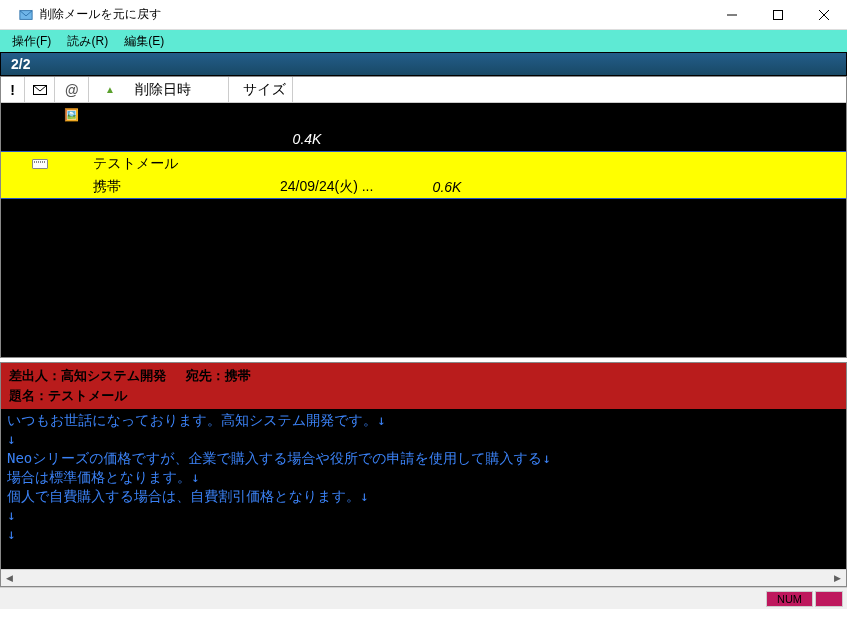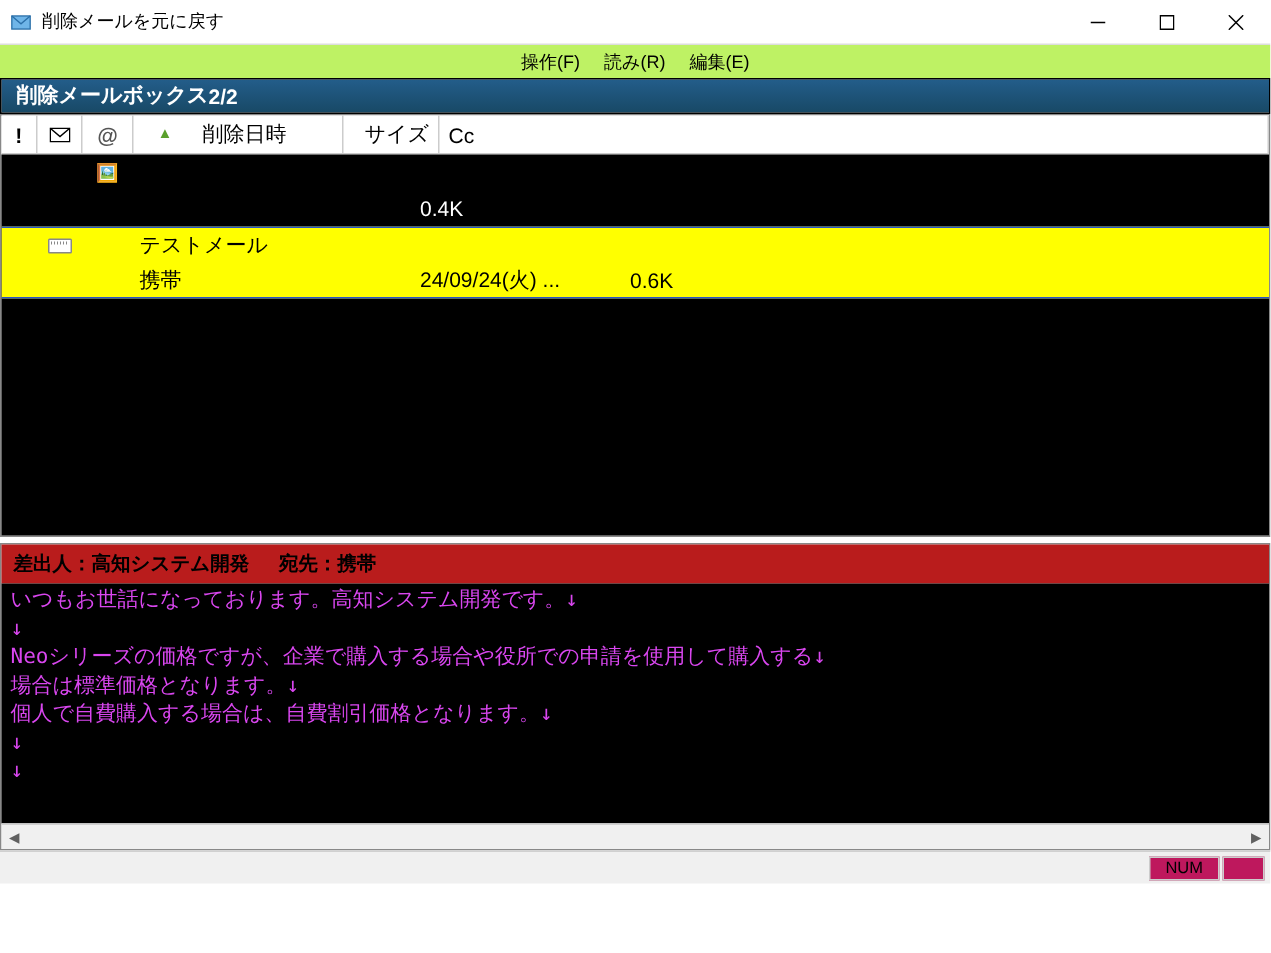--- a/index.html
+++ b/index.html
@@ -1,24 +1,24 @@
 <!DOCTYPE html>
 <html><head>
   <meta charset="utf-8">
   <style>
     * { margin: 0; padding: 0; box-sizing: border-box; font-family: "MS PGothic", "Meiryo", sans-serif; }
     body { width: 847px; height: 635px; background: #fff; overflow: hidden; }
     
-    .titlebar { height: 30px; background: #fff; display: flex; align-items: center; border-bottom: 1px solid #ddd; }
+    .titlebar { height: 30px; background: #fff; display: flex; align-items: center; border-bottom: 1px solid #ddd; padding-left: 12px; }
     .titlebar-icon { width: 16px; height: 16px; margin: 0 6px; display: flex; align-items: center; justify-content: center; }
     .titlebar-text { font-size: 12px; color: #000; flex: 1; }
     .win-buttons { display: flex; height: 100%; }
     .win-btn { width: 46px; display: flex; align-items: center; justify-content: center; font-size: 11px; cursor: pointer; }
 
-    .menubar { height: 22px; display: flex; align-items: center; padding: 0 4px; background: #bef264; font-size: 12px; justify-content: center; }
+    .menubar { height: 22px; display: flex; align-items: center; padding: 0 4px; background: #5eead4; font-size: 12px; }
     .menu-item { padding: 2px 8px; cursor: pointer; }
 
     .mailbox-header { height: 24px; background: linear-gradient(#235d8a, #184966); color: #fff; font-size: 14px; font-weight: bold; display: flex; align-items: center; padding: 0 10px; border: 1px solid #000; }
     .mailbox-header .count { }
 
     .list-container { border: 1px solid #888; }
     .columns { height: 26px; background: #fff; display: flex; border-bottom: 1px solid #ccc; font-size: 14px; }
     .col { display: flex; align-items: center; padding: 0 6px; border-right: 1px solid #ccc; position: relative; }
     .col.important { width: 24px; justify-content: center; }
     .col.mail { width: 30px; justify-content: center; }
@@ -33,32 +33,32 @@
     .row { display: flex; height: 24px; font-size: 14px; align-items: center; color: #fff; }
     .row.tall { height: 48px; align-items: flex-start; flex-direction: column; }
     .row.selected { background: #ffff00; color: #000; border-top: 1px solid #2a56c6; border-bottom: 1px solid #2a56c6; }
     .row-line { display: flex; width: 100%; height: 24px; align-items: center; }
     .cell { padding: 0 4px; }
     .cell.important { width: 24px; }
     .cell.mail { width: 30px; display:flex; justify-content:center; align-items:center; }
     .cell.attach { width: 34px; display:flex; justify-content:center; align-items:center; }
     .cell.name { width: 187px; }
     .cell.date { width: 140px; }
-    .cell.size { width: 64px; text-align: left; padding-right: 6px; }
+    .cell.size { width: 64px; text-align: center; padding-right: 6px; font-style: italic; }
     .cell.cc { flex: 1; }
 
     .preview { border: 1px solid #888; margin-top: 4px; }
     .preview-header { background: #b91c1c; padding: 3px 8px; font-size: 13px; }
     .preview-header .line { padding: 1px 0; }
     .preview-header .to { margin-left: 16px; }
     
     .ruler { background: #000; height: 16px; position: relative; font-size: 9px; color: #fff; overflow: hidden; border-top: 1px solid #666; }
     .ruler-mark { position: absolute; top: 1px; }
     
-    .body-text { background: #000; color: #d946ef; font-size: 14px; padding: 2px 6px; height: 160px; line-height: 19px; white-space: pre; font-family: "MS Gothic", monospace; }
+    .body-text { background: #000; color: #3b82f6; font-size: 14px; padding: 2px 6px; height: 160px; line-height: 19px; white-space: pre; font-family: "MS Gothic", monospace; }
     
     .hscroll { height: 17px; background: #f0f0f0; display: flex; border-top: 1px solid #d0d0d0; }
     .hs-btn { width: 17px; display: flex; align-items: center; justify-content: center; font-size: 9px; color: #606060; }
     .hs-track { flex: 1; }
 
     .statusbar { height: 22px; background: #f0f0f0; border-top: 1px solid #d0d0d0; display: flex; justify-content: flex-end; align-items: center; font-size: 12px; padding: 0 4px; }
     .status-cell { border: 1px solid #ccc; padding: 1px 10px; margin-left: 2px; background: #be185d; font-size: 11px; }
     .status-cell.empty { width: 28px; }
 
     .app-icon-svg { width: 14px; height: 14px; }
@@ -98,21 +98,20 @@
   </div>
 </div>
 
 <div class="menubar">
   <div class="menu-item">操作(F)</div>
   <div class="menu-item">読み(R)</div>
   <div class="menu-item">編集(E)</div>
 </div>
 
 <div class="mailbox-header">
-  <span>削除メールボックス</span>
   <span class="count">2/2</span>
 </div>
 
 <div class="list-container">
   <div class="columns">
     <div class="col important">
         <span style="font-weight:bold;">!</span>
       </div>
     <div class="col mail">
       <svg class="mail-icon-svg" viewBox="0 0 14 10">
@@ -121,21 +120,20 @@
         </svg>
     </div>
     <div class="col attach">
         <span style="font-style:italic;font-weight:bold;color:#555;">@</span>
       </div>
     <div class="col date">
       <span class="sort-arrow">▲</span>
       <span>削除日時</span>
     </div>
     <div class="col size">サイズ</div>
-    <div class="col cc">Cc</div>
   </div>
 
   <div class="list-body">
 
     <div class="row tall">
       <div class="row-line">
         <div class="cell important"></div>
         <div class="cell mail"></div>
         <div class="cell attach">
             <span class="attach-img">🖼️</span>
@@ -178,20 +176,23 @@
       </div>
     </div>
   </div>
 </div>
 
 <div class="preview">
   <div class="preview-header">
     <div class="line">
       <b>差出人：</b><b>高知システム開発</b>
       <span class="to"><b>宛先：</b><b>携帯</b></span>
+    </div>
+    <div class="line">
+      <b>題名：</b><b>テストメール</b>
     </div>
   </div>
   <div class="body-text" id="body-text">いつもお世話になっております。高知システム開発です。↓
 ↓
 Neoシリーズの価格ですが、企業で購入する場合や役所での申請を使用して購入する↓
 場合は標準価格となります。↓
 個人で自費購入する場合は、自費割引価格となります。↓
 ↓
 ↓</div>
   <div class="hscroll">

